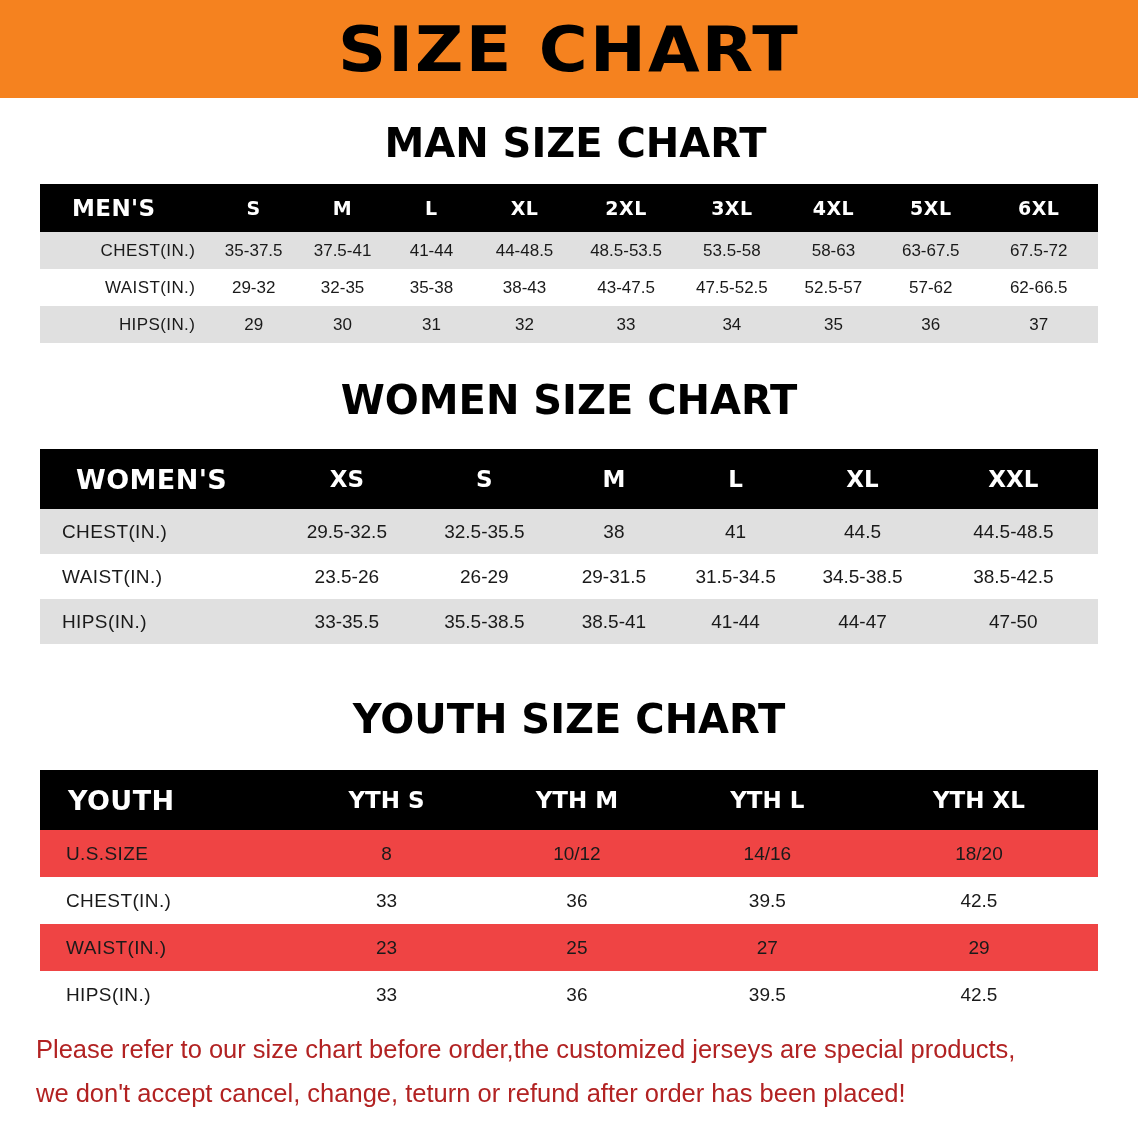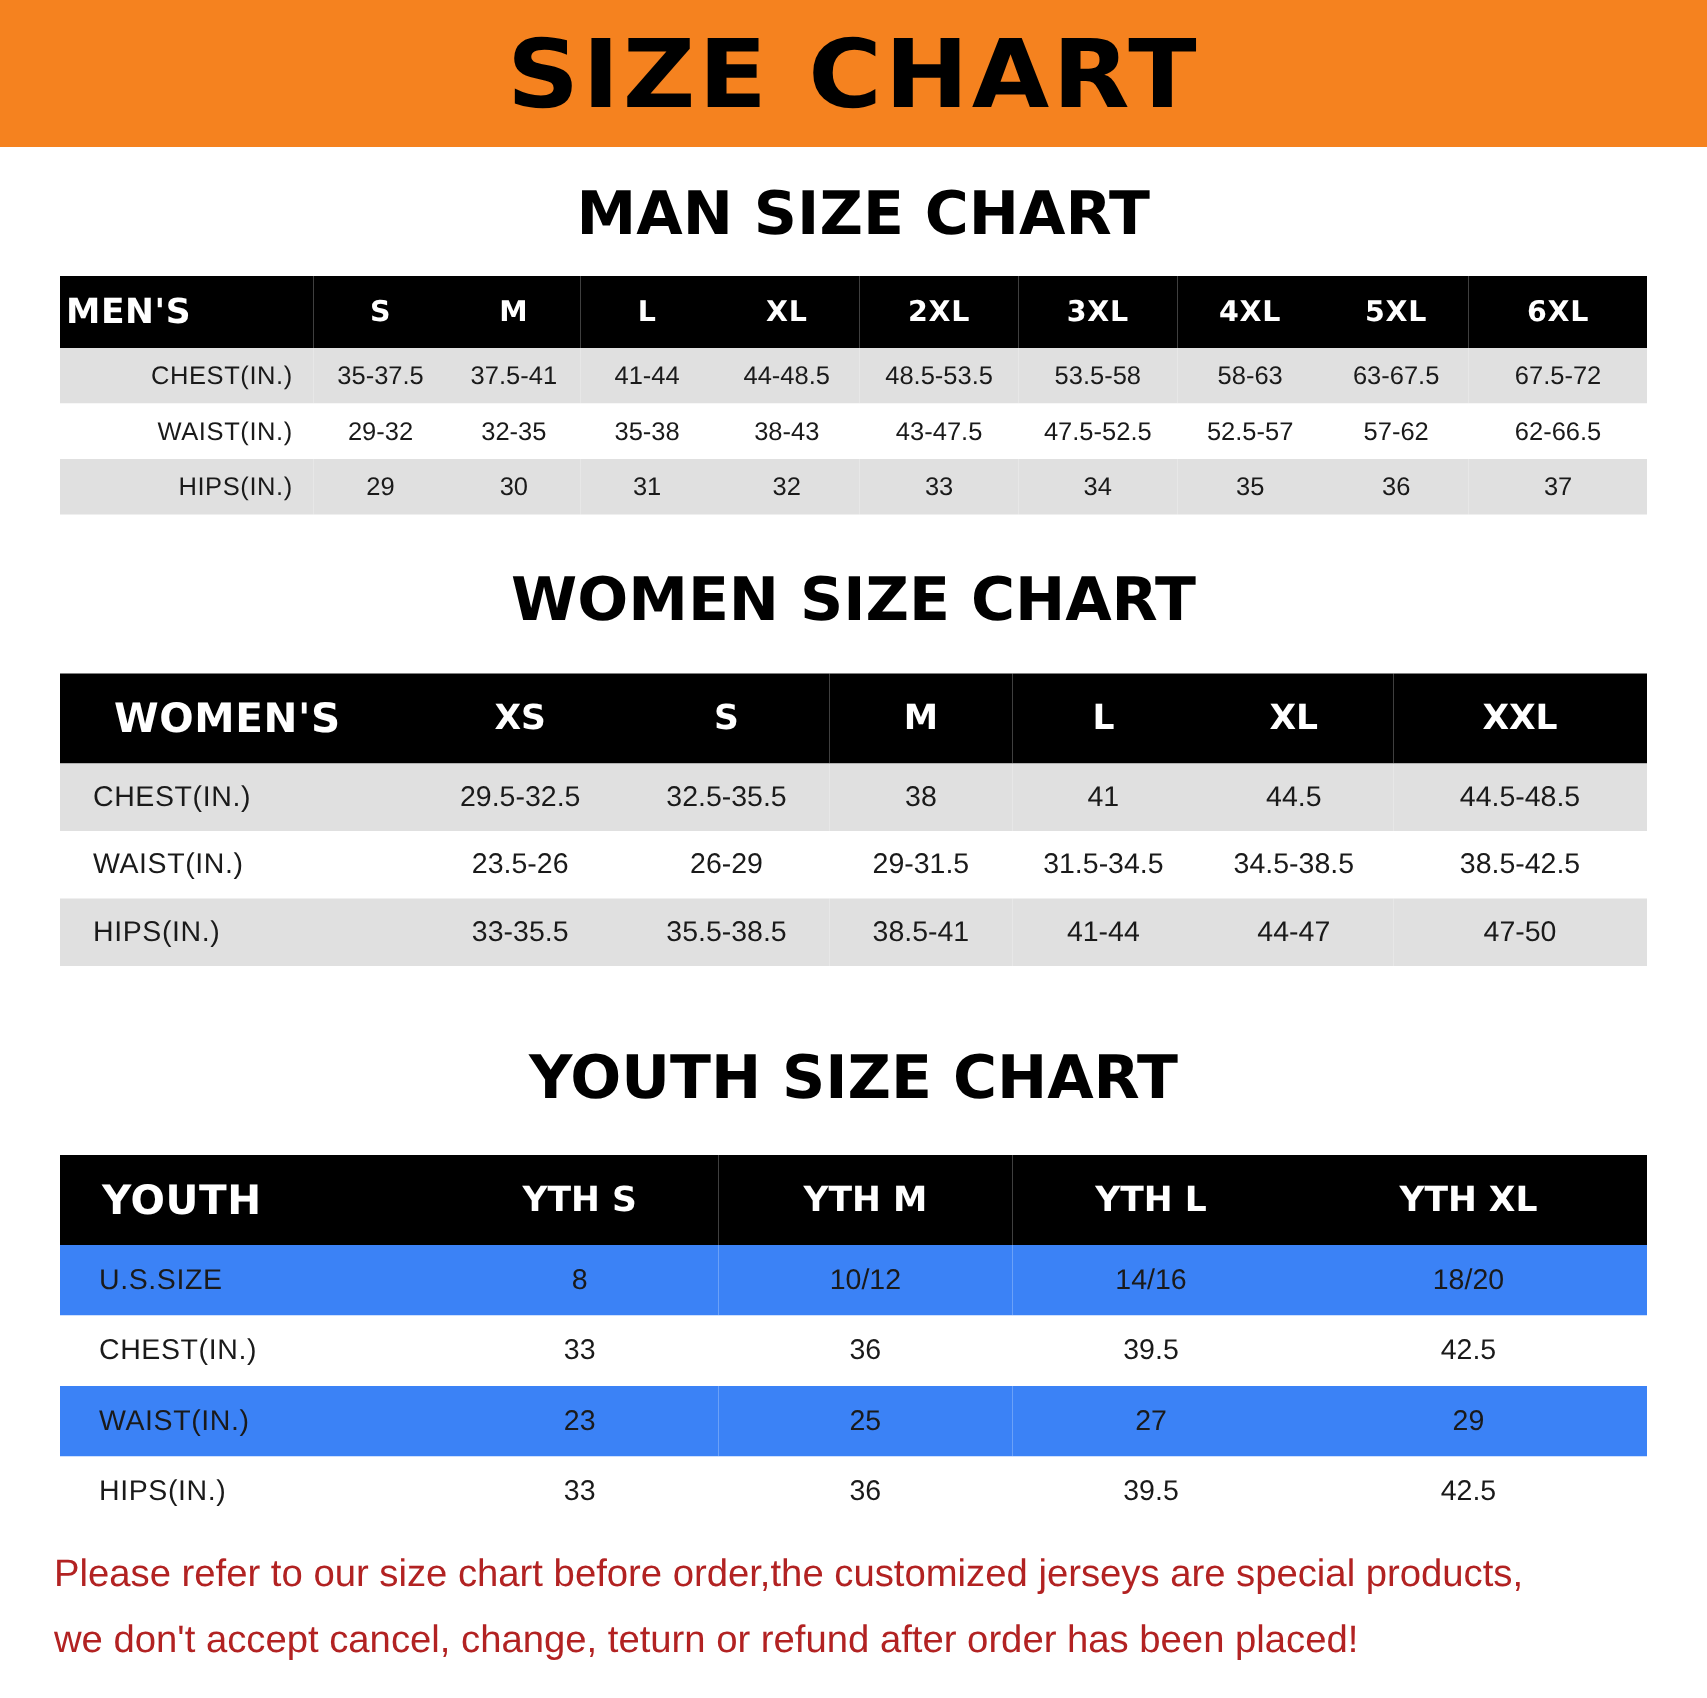--- a/index.html
+++ b/index.html
@@ -57,21 +57,21 @@
     color: #ffffff;
     font-family: "DejaVu Sans", sans-serif;
     font-weight: bold;
     font-size: 19px;
     height: 46px;
     text-align: center;
     letter-spacing: 0.5px;
   }
   .men-tbl .hdr td.rowlbl {
     text-align: left;
-    padding-left: 4px;
+    padding-left: 32px;
     font-size: 23px;
   }
   .men-tbl td {
     font-size: 17px;
     color: #1a1a1a;
     text-align: center;
     height: 35px;
     font-family: "Liberation Sans", sans-serif;
   }
   .men-tbl td.rowlbl {
@@ -133,21 +133,21 @@
     color: #1a1a1a;
     text-align: center;
     height: 45px;
     font-family: "Liberation Sans", sans-serif;
   }
   .youth-tbl td.rowlbl {
     text-align: left;
     padding-left: 26px;
     letter-spacing: 0.4px;
   }
-  .youth-tbl tr.shade td { background: #3b82f6; }
+  .youth-tbl tr.shade td { background: #ef4444; }
   .youth-tbl tr.plain td { background: #ffffff; }
 
   .note {
     padding: 10px 36px 0 36px;
     color: #b22222;
     font-family: "Liberation Sans", sans-serif;
     font-size: 25.5px;
     line-height: 1.72;
     text-align: left;
   }

